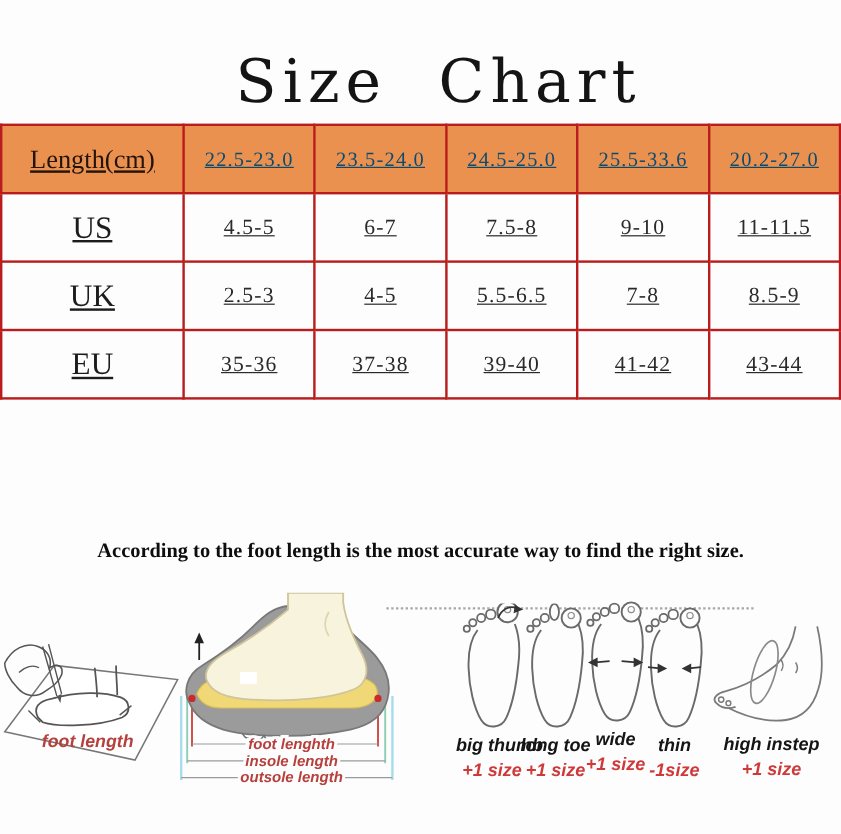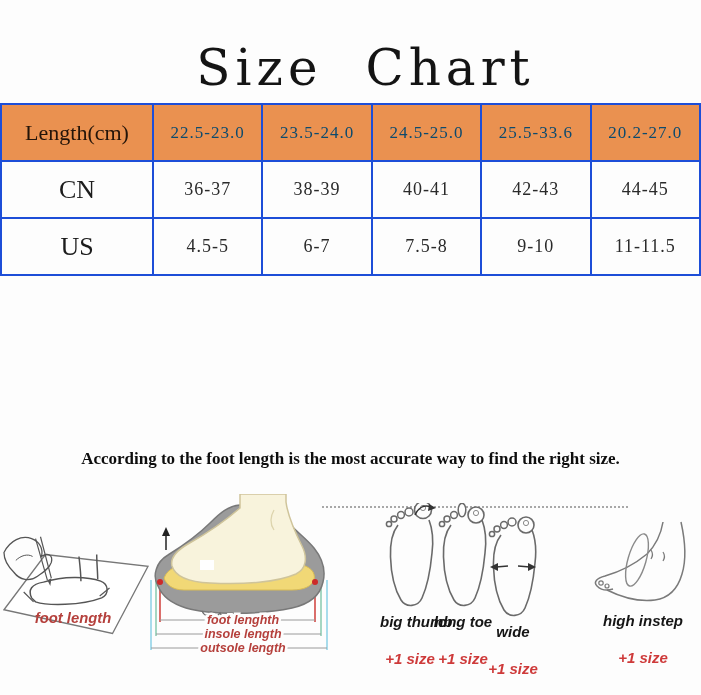--- a/index.html
+++ b/index.html
@@ -4,39 +4,39 @@
 <style>
   html,body{margin:0;padding:0;background:#fff;}
   .canvas{position:relative;width:701px;height:695px;background:#fdfdfd;overflow:hidden;
           font-family:"Liberation Serif",serif;color:#1c1c1c;}
   .title{position:absolute;top:24px;left:0;width:100%;text-align:center;margin:15px;
          font-family:"DejaVu Serif",serif;font-weight:400;font-size:50px;color:#141414;
          letter-spacing:5px;word-spacing:22px;}
   table.size{position:absolute;top:103px;left:0;width:701px;border-collapse:collapse;table-layout:fixed;}
   table.size col.c1{width:152px;}
   table.size tr{height:57px;}
-  table.size th,table.size td{border:2px solid #1d4ed8;text-align:center;vertical-align:middle;
-         font-weight:normal;padding:0;}
+  table.size th,table.size td{border:2px solid #b91c1c;text-align:center;vertical-align:middle;
+         font-weight:normal;padding:0;text-decoration:underline;}
   tr.orange{background:#EA9150;}
   tr.orange th{font-size:22px;color:#231409;}
   tr.orange td{font-size:17px;color:#0c4a6e;letter-spacing:1px;}
   tr.plain th{font-size:26px;color:#1c1c1c;}
   tr.plain td{font-size:18px;color:#2a2a2a;letter-spacing:1px;}
   .note{position:absolute;top:449px;left:0;width:100%;text-align:center;margin:0;
         font-family:Liberation Serif, serif;font-weight:bold;font-size:17px;color:#0d0d0d;}
   .illus{position:absolute;left:0;top:488px;width:701px;height:207px;font-style:italic;}
   .sketch{position:absolute;}
   .dotted-line{position:absolute;left:322px;top:506px;width:306px;height:0;
         border-top:2px dotted #a8a8a8;}
   .foot-item{position:absolute;top:503px;width:60px;text-align:center;}
   .foot-item svg{display:block;margin:0 auto;}
   .foot-label{font-family:"Liberation Sans",sans-serif;font-weight:bold;font-size:15px;
         color:#151515;margin-top:2px;white-space:nowrap;}
   .foot-size{font-family:"Liberation Sans",sans-serif;font-weight:bold;font-size:15px;
-        color:#CE3A3A;margin-top:20px;white-space:nowrap;}
+        color:#CE3A3A;margin-top:4px;white-space:nowrap;}
   .svgtext-red{font-family:"Liberation Sans",sans-serif;font-weight:bold;fill:#B5403C;}
 </style>
 </head>
 <body>
 
 <div class="canvas">
 
   <h1 class="title">Size Chart</h1>
 
   <table class="size">
@@ -51,34 +51,42 @@
     <tbody>
       <tr class="orange">
         <th>Length(cm)</th>
         <td>22.5-23.0</td>
         <td>23.5-24.0</td>
         <td>24.5-25.0</td>
         <td>25.5-33.6</td>
         <td>20.2-27.0</td>
       </tr>
       <tr class="plain">
-        <th>CN</th>
-        <td>36-37</td>
-        <td>38-39</td>
-        <td>40-41</td>
-        <td>42-43</td>
-        <td>44-45</td>
-      </tr>
-      <tr class="plain">
         <th>US</th>
         <td>4.5-5</td>
         <td>6-7</td>
         <td>7.5-8</td>
         <td>9-10</td>
         <td>11-11.5</td>
+      </tr>
+      <tr class="plain">
+        <th>UK</th>
+        <td>2.5-3</td>
+        <td>4-5</td>
+        <td>5.5-6.5</td>
+        <td>7-8</td>
+        <td>8.5-9</td>
+      </tr>
+      <tr class="plain">
+        <th>EU</th>
+        <td>35-36</td>
+        <td>37-38</td>
+        <td>39-40</td>
+        <td>41-42</td>
+        <td>43-44</td>
       </tr>
     </tbody>
   </table>
 
   <p class="note">According to the foot length is the most accurate way to find the right size.</p>
 
   <div class="illus">
 
     <svg class="sketch" style="left:2px;top:44px;" width="148" height="118" viewBox="0 0 150 118">
       <polygon points="2,78 44,22 148,34 112,102" fill="#ffffff" stroke="#777" stroke-width="1.3"></polygon>
@@ -140,37 +148,53 @@
         <circle cx="41" cy="10" r="2.6" fill="none" stroke="#8a8a8a" stroke-width="1"></circle>
         <ellipse cx="27" cy="7" rx="3.8" ry="6.8" fill="#fdfdfd" stroke="#6a6a6a" stroke-width="1.5"></ellipse>
         <circle cx="19" cy="12" r="3.4" fill="#fdfdfd" stroke="#6a6a6a" stroke-width="1.5"></circle>
         <circle cx="12" cy="16" r="3" fill="#fdfdfd" stroke="#6a6a6a" stroke-width="1.5"></circle>
         <circle cx="7" cy="21" r="2.6" fill="#fdfdfd" stroke="#6a6a6a" stroke-width="1.5"></circle>
       </svg>
       <div class="foot-label">long toe</div>
       <div class="foot-size">+1 size</div>
     </div>
 
-    <div class="foot-item" style="left:483px;top:25px;">
+    <div class="foot-item" style="left:483px;top:10px;">
       <svg width="56" height="108" viewBox="0 0 56 108">
         <path d="M 47 17 C 50.5 26 51.5 38 50 50 C 48.5 66 45 84 40 95 C 36 104 24 105 19 97 C 13 87 9 70 8.5 54 C 8 41 10.5 29 16 22" fill="#fdfdfd" stroke="#6a6a6a" stroke-width="1.6"></path>
         <circle cx="41" cy="12" r="8" fill="#fdfdfd" stroke="#6a6a6a" stroke-width="1.6"></circle>
         <circle cx="41" cy="10" r="2.6" fill="none" stroke="#8a8a8a" stroke-width="1"></circle>
         <circle cx="27" cy="9" r="4" fill="#fdfdfd" stroke="#6a6a6a" stroke-width="1.5"></circle>
         <circle cx="19" cy="12" r="3.4" fill="#fdfdfd" stroke="#6a6a6a" stroke-width="1.5"></circle>
         <circle cx="12" cy="16" r="3" fill="#fdfdfd" stroke="#6a6a6a" stroke-width="1.5"></circle>
         <circle cx="7" cy="21" r="2.6" fill="#fdfdfd" stroke="#6a6a6a" stroke-width="1.5"></circle>
         <path d="M 23 53 L 11 54 M 33 53 L 45 54" stroke="#333" stroke-width="1.4"></path>
         <polygon points="13,50 5,54 13,58" fill="#333"></polygon>
         <polygon points="43,50 51,54 43,58" fill="#333"></polygon>
       </svg>
       <div class="foot-label">wide</div>
       <div class="foot-size">+1 size</div>
     </div>
 
+    <div class="foot-item" style="left:532px;top:15px;">
+      <svg width="56" height="108" viewBox="0 0 56 108">
+        <path d="M 47 17 C 50.5 26 51.5 38 50 50 C 48.5 66 45 84 40 95 C 36 104 24 105 19 97 C 13 87 9 70 8.5 54 C 8 41 10.5 29 16 22" fill="#fdfdfd" stroke="#6a6a6a" stroke-width="1.6"></path>
+        <circle cx="41" cy="12" r="8" fill="#fdfdfd" stroke="#6a6a6a" stroke-width="1.6"></circle>
+        <circle cx="41" cy="10" r="2.6" fill="none" stroke="#8a8a8a" stroke-width="1"></circle>
+        <circle cx="27" cy="9" r="4" fill="#fdfdfd" stroke="#6a6a6a" stroke-width="1.5"></circle>
+        <circle cx="19" cy="12" r="3.4" fill="#fdfdfd" stroke="#6a6a6a" stroke-width="1.5"></circle>
+        <circle cx="12" cy="16" r="3" fill="#fdfdfd" stroke="#6a6a6a" stroke-width="1.5"></circle>
+        <circle cx="7" cy="21" r="2.6" fill="#fdfdfd" stroke="#6a6a6a" stroke-width="1.5"></circle>
+        <path d="M 6 53 L 16 54 M 50 53 L 40 54" stroke="#333" stroke-width="1.4"></path>
+        <polygon points="14,50 22,54 14,58" fill="#333"></polygon>
+        <polygon points="42,50 34,54 42,58" fill="#333"></polygon>
+      </svg>
+      <div class="foot-label">thin</div>
+      <div class="foot-size">-1size</div>
+    </div>
 
     <div class="foot-item" style="left:588px;top:30px;width:110px;">
       <svg width="108" height="92" viewBox="0 0 108 92">
         <path d="M 92 4 C 96 22 98 40 93 56 C 89 70 80 80 66 82 C 50 84 34 80 18 72" fill="none" stroke="#7a7a7a" stroke-width="1.5"></path>
         <path d="M 74 4 C 72 16 68 26 58 36 C 46 46 30 54 16 58 C 8 60 4 64 8 68 C 12 72 18 73 24 71" fill="none" stroke="#7a7a7a" stroke-width="1.5"></path>
         <circle cx="12" cy="65" r="2.2" fill="none" stroke="#7a7a7a" stroke-width="1.2"></circle>
         <circle cx="18" cy="68" r="2" fill="none" stroke="#7a7a7a" stroke-width="1.2"></circle>
         <path d="M 62 32 c 2 3 2 6 0 9 M 74 34 c 2 3 2 6 0 9" fill="none" stroke="#7a7a7a" stroke-width="1.2"></path>
         <ellipse cx="48" cy="42" rx="9" ry="27" transform="rotate(16 48 42)" fill="none" stroke="#8a8a8a" stroke-width="1.4"></ellipse>
       </svg>

